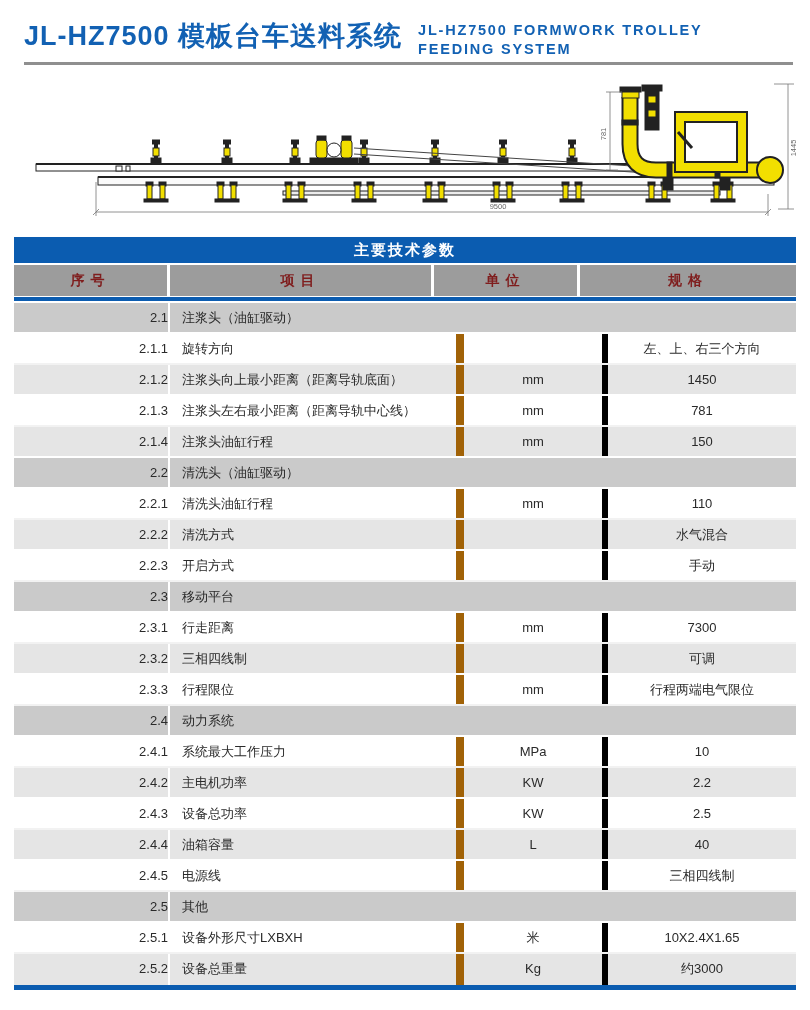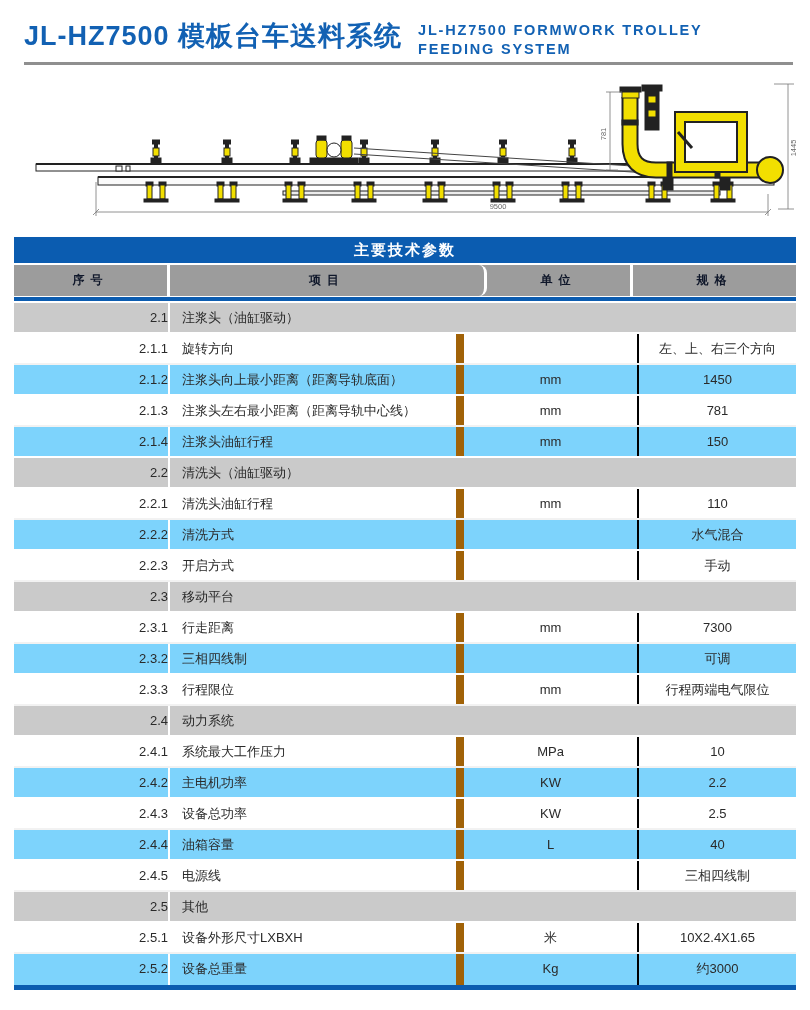--- a/index.html
+++ b/index.html
@@ -13,37 +13,37 @@
   .title-en { margin-left:16px; padding-top:5px; font-size:14.5px; font-weight:bold; color:#1261b3; letter-spacing:1.8px; line-height:1.3; }
   .hdr-rule { position:absolute; top:62px; left:24px; width:769px; height:3px; background:#8f8f8f; }
 
   
   .drawing { position:absolute; top:82px; left:18px; width:780px; height:152px; }
 
   
   .spec-table { position:absolute; top:237px; left:14px; width:782px; }
   .band { height:26px; background:#0b5cb0; color:#fff; font-size:15px; font-weight:bold;
     text-align:center; line-height:26px; letter-spacing:2px; margin-bottom:2px; }
-  .thead { display:flex; height:31px; background:#9c9c9c; color:#0f172a; font-size:12px; font-weight:bold; }
+  .thead { display:flex; height:31px; background:#9c9c9c; color:#7f1d1d; font-size:14px; font-weight:bold; }
   .thead .c { line-height:31px; text-align:center; letter-spacing:6px; border-right:3px solid #fff; }
   .thead .c:last-child { border-right:none; }
-  .c1 { width:156px; } .c2 { width:317px;border-radius:8px; } .c3 { width:146px; } .c4 { flex:1; }
+  .c1 { width:156px; } .c2 { width:264px; } .c3 { width:146px; } .c4 { flex:1; }
   .blue-sep { height:4px; background:#0b5cb0; margin-top:1px; margin-bottom:2px; }
   .blue-bottom { height:5px; background:#0b5cb0; }
 
   .trow { display:flex; height:31px; font-size:13px; color:#2a2a2a; border-bottom:2px solid #fff; }
   .trow:last-of-type { border-bottom:none; }
   .trow .cell { line-height:29px; white-space:nowrap; overflow:hidden; }
   .trow .no   { width:156px; text-align:right; border-right:2px solid #fff; }
   .trow .item { width:294px; text-align:left; padding-left:12px; border-right:8px solid #a16207; }
-  .trow .unit { width:175px; text-align:center; border-right:2px solid #000000; }
+  .trow .unit { width:144px; text-align:center; border-right:6px solid #000000; }
   .trow .spec { flex:1; text-align:center; }
   .trow.section .item { width:626px; border-right:none; }
   .trow.white { background:#ffffff; border-bottom:2px solid #f2f2f2; }
-  .trow.blue  { background:#7dd3fc; }
+  .trow.blue  { background:#e5e5e5; }
   .trow.section { background:#cacaca; }
 </style>
 </head>
 <body>
 
 <div id="page">
 
   <div class="hdr">
     <div class="title-cn">JL-HZ7500 模板台车送料系统</div>
     <div class="title-en">

